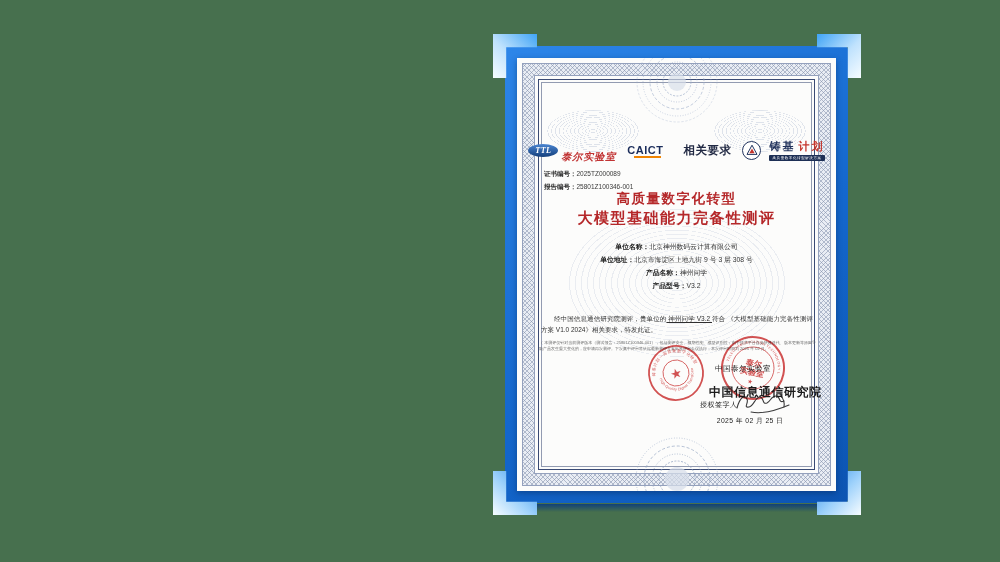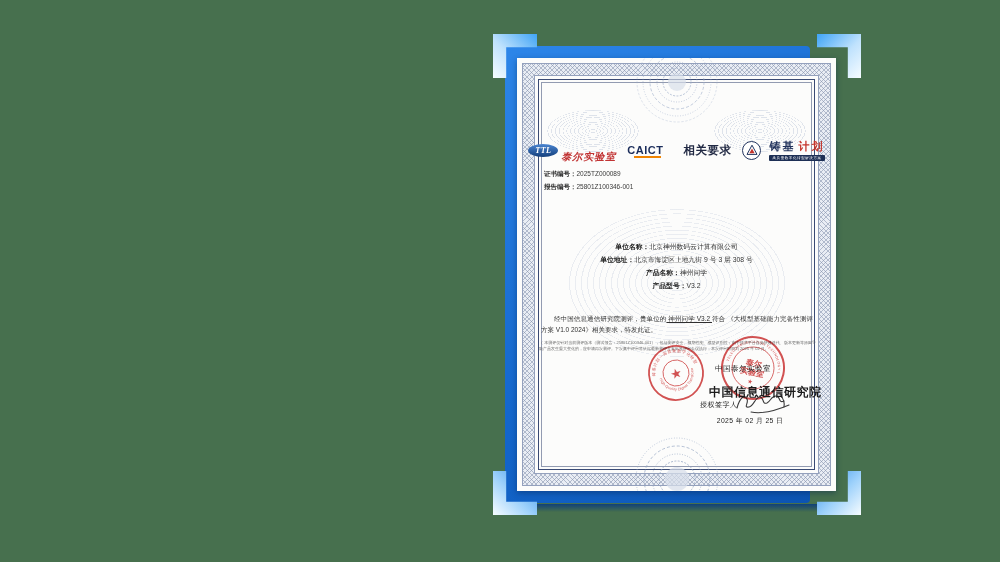--- a/index.html
+++ b/index.html
@@ -6,21 +6,21 @@
   body{
     width:1000px;height:562px;overflow:hidden;position:relative;
     background:#47704E;
     font-family:"Liberation Sans", sans-serif;
     -webkit-font-smoothing:antialiased;
   }
   .stage{position:absolute;inset:0;}
 
   
   .frame{
-    position:absolute;left:505px;top:46px;width:305px;height:457px;
+    position:absolute;left:505px;top:46px;width:343px;height:457px;
     background:linear-gradient(145deg,#2d86e9 0%,#1467cd 55%,#0c54b2 100%);
     border-radius:4px;z-index:2;
   }
   .frame-shadow{
     position:absolute;left:519px;top:504px;width:315px;height:8px;
     background:linear-gradient(180deg,rgba(7,56,128,.85),rgba(7,56,128,0));
     border-radius:0 0 4px 4px;filter:blur(.6px);z-index:1;
   }
   .corner{position:absolute;width:44px;height:44px;z-index:3;}
   .corner.tl{left:493px;top:34px;
@@ -182,20 +182,22 @@
 
       <div class="meta">
         <div>
           <b>证书编号：</b><span>2025TZ000089</span>
         </div>
         <div>
           <b>报告编号：</b><span>25801Z100346-001</span>
         </div>
       </div>
 
+      <div class="title1">高质量数字化转型</div>
+      <div class="title2">大模型基础能力完备性测评</div>
 
       <div class="fields">
         <div>
           <b>单位名称：</b><span>北京神州数码云计算有限公司</span>
         </div>
         <div>
           <b>单位地址：</b><span>北京市海淀区上地九街 9 号 3 层 308 号</span>
         </div>
         <div>
           <b>产品名称：</b><span>神州问学</span>

